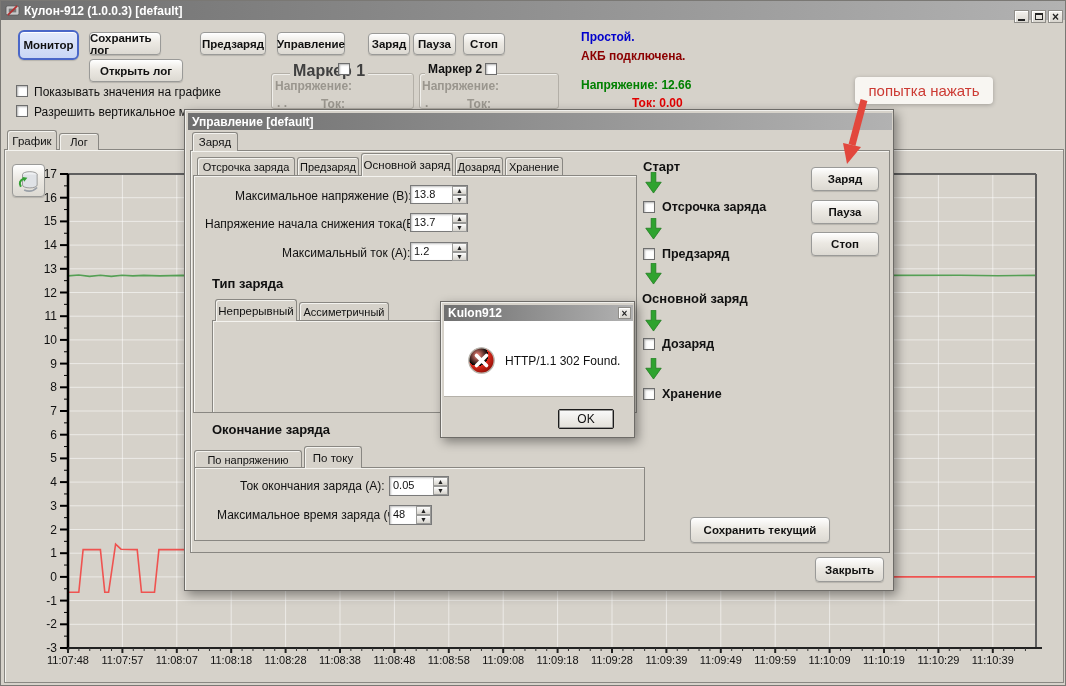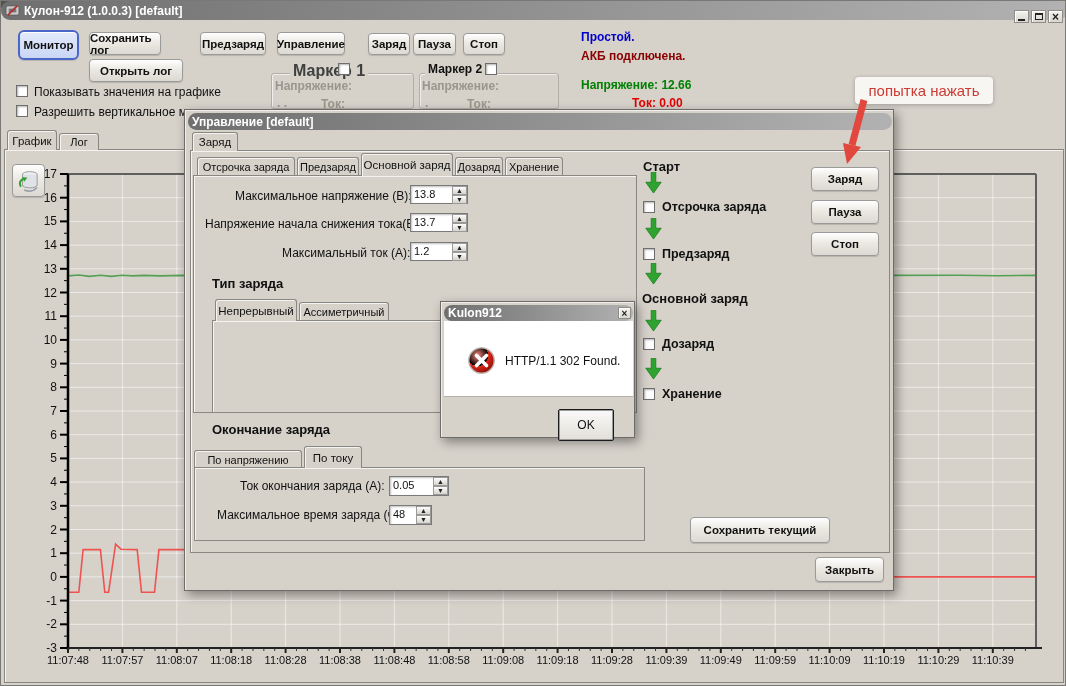--- a/index.html
+++ b/index.html
@@ -7,21 +7,21 @@
   body {
     width:1066px; height:686px; position:relative; overflow:hidden;
     background:#d6d2ca; font-family:"Liberation Sans", sans-serif; color:#111;
     border:1px solid #7a7874;
   }
   .abs { position:absolute; }
   .bold { font-weight:bold; }
   .tbar {
     background:linear-gradient(90deg,#6f6f6f 0%,#949494 55%,#b2b2b2 100%);
     color:#fff; font-weight:bold; font-size:12px;
-    display:flex; align-items:center; padding-left:4px; gap:4px;border-radius:9px;
+    display:flex; align-items:center; padding-left:4px; gap:4px;
   }
   .btn {
     background:linear-gradient(#ffffff,#ece9e3 45%,#dcd9d2);
     border:1px solid #9a9a98; border-radius:4px;
     display:flex; align-items:center; justify-content:center;
     font-weight:bold; font-size:11.5px; color:#111;
     box-shadow:inset 0 1px 0 #fff, 0 1px 1px rgba(0,0,0,.15);
   }
   .btn.focus-blue {
     border:2px solid #4a67c8; border-radius:6px;
@@ -516,21 +516,21 @@
             <stop offset="0.55" stop-color="#dd2а1c"></stop>
         <stop offset="0.55" stop-color="#dd2a1c"></stop>
             <stop offset="1" stop-color="#8f0e06"></stop>
       </radialGradient>
         </defs>
       <circle cx="16" cy="16" r="14" fill="url(#eg)" stroke="#b9b5ad" stroke-width="1.5"></circle>
       <path d="M10.5 10.5 L21.5 21.5 M21.5 10.5 L10.5 21.5" stroke="#fff" stroke-width="4" stroke-linecap="round"></path>
     </svg>
   </span>
   <div class="abs" style="left:64px;top:52px;font-size:12px;">HTTP/1.1 302 Found.</div>
-  <div class="abs btn default-ok" style="left:117px;top:107px;width:56px;height:32px;font-weight:normal;font-size:12px;">
+  <div class="abs btn default-ok" style="left:117px;top:107px;width:56px;height:20px;font-weight:normal;font-size:12px;">
     <span>OK</span>
   </div>
 </div>
 
 <div class="abs" style="left:854px;top:76px;width:138px;height:27px;z-index:30;background:#f8f6f2;border-radius:4px;
             box-shadow:0 1px 4px rgba(0,0,0,.25);display:flex;align-items:center;justify-content:center;">
   <span style="color:#cc3a33;font-size:15px;">попытка нажать</span>
 </div>
 <svg class="abs" width="50" height="78" viewBox="0 0 50 78" style="left:835px;top:95px;z-index:30;">
   <line x1="28" y1="4" x2="16" y2="49" stroke="#e2473d" stroke-width="7"></line>

